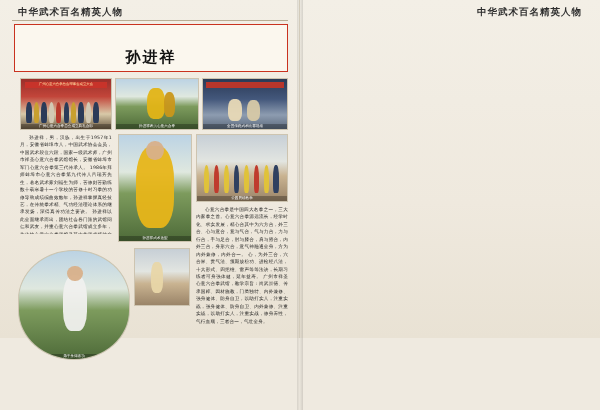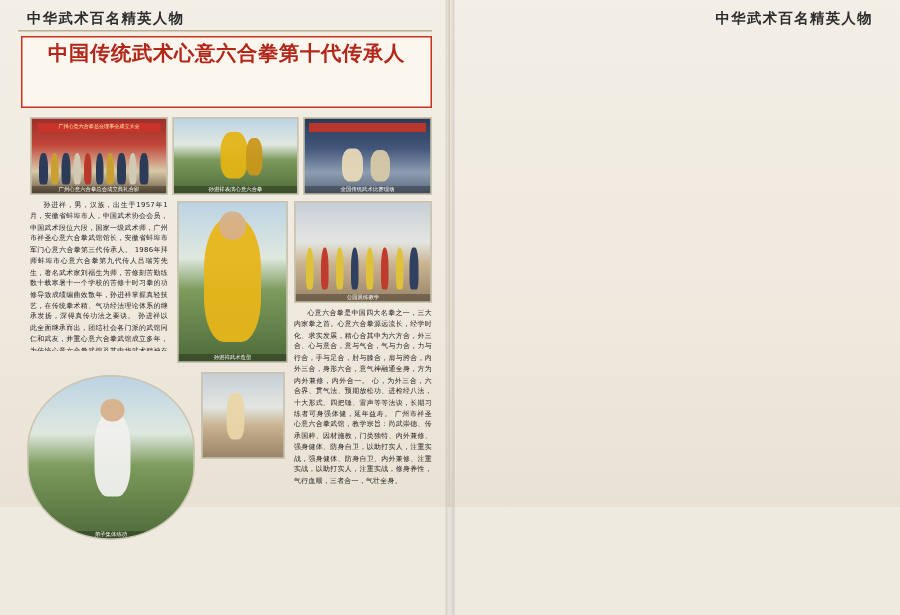--- a/index.html
+++ b/index.html
@@ -177,21 +177,21 @@
 </head>
 <body>
 
 <div class="spread">
 
   <div class="page page-left">
     <div class="runhead runhead-left">中华武术百名精英人物</div>
     <div class="rule rule-left"></div>
 
     <div class="title-box"></div>
-    <div class="title-main">中国传统武术心意六合拳第十代传承人</div>
+    <div class="title-sub">孙进祥</div>
 
     <div class="photo" style="left:20px; top:78px; width:92px; height:52px;">
       <div class="indoor"></div>
       <div class="banner">广州心意六合拳总会理事会成立大会</div>
       <div class="rowfigs">
         <i style="left:2%;background:#2b3b58;"></i>
           <i style="left:11%;background:#c9a02f;"></i>
         <i style="left:20%;background:#2b3b58;"></i>
           <i style="left:29%;background:#d2c9b4;"></i>
         <i style="left:38%;background:#b8392c;"></i>

